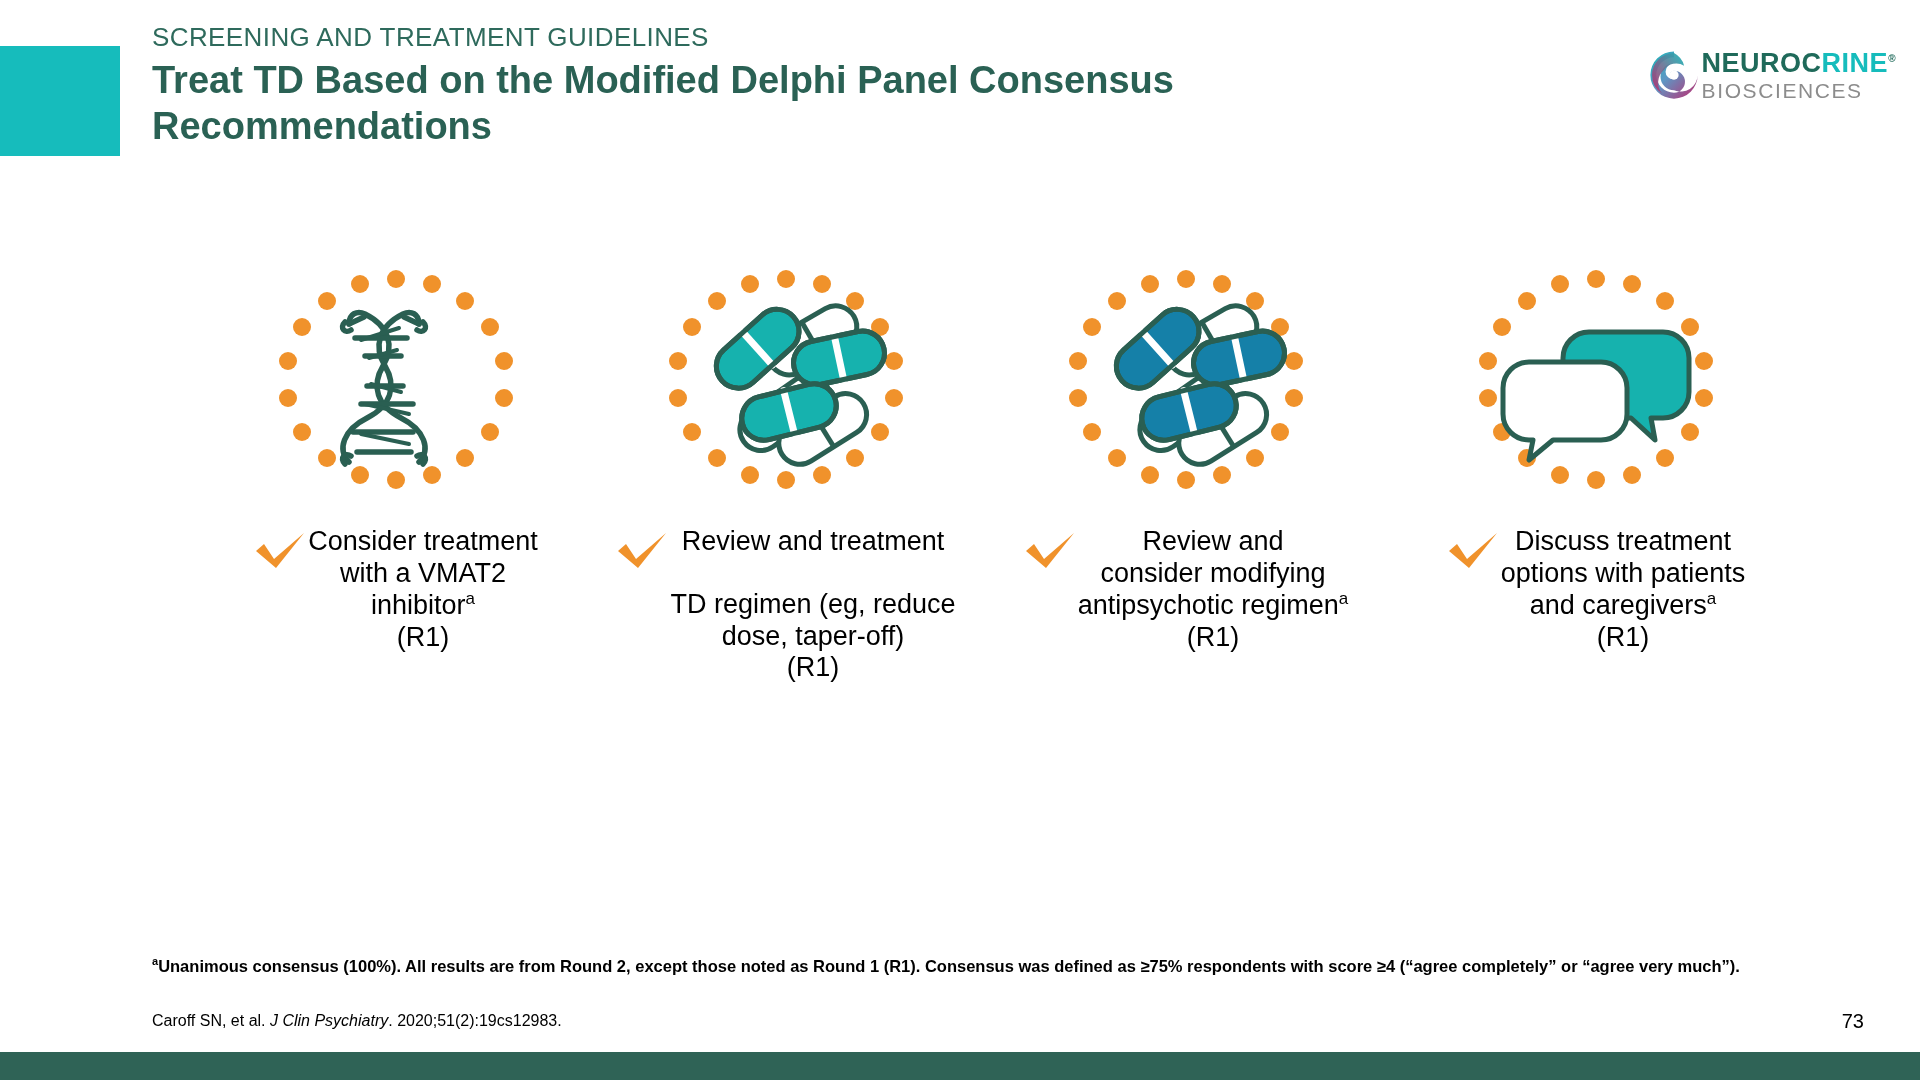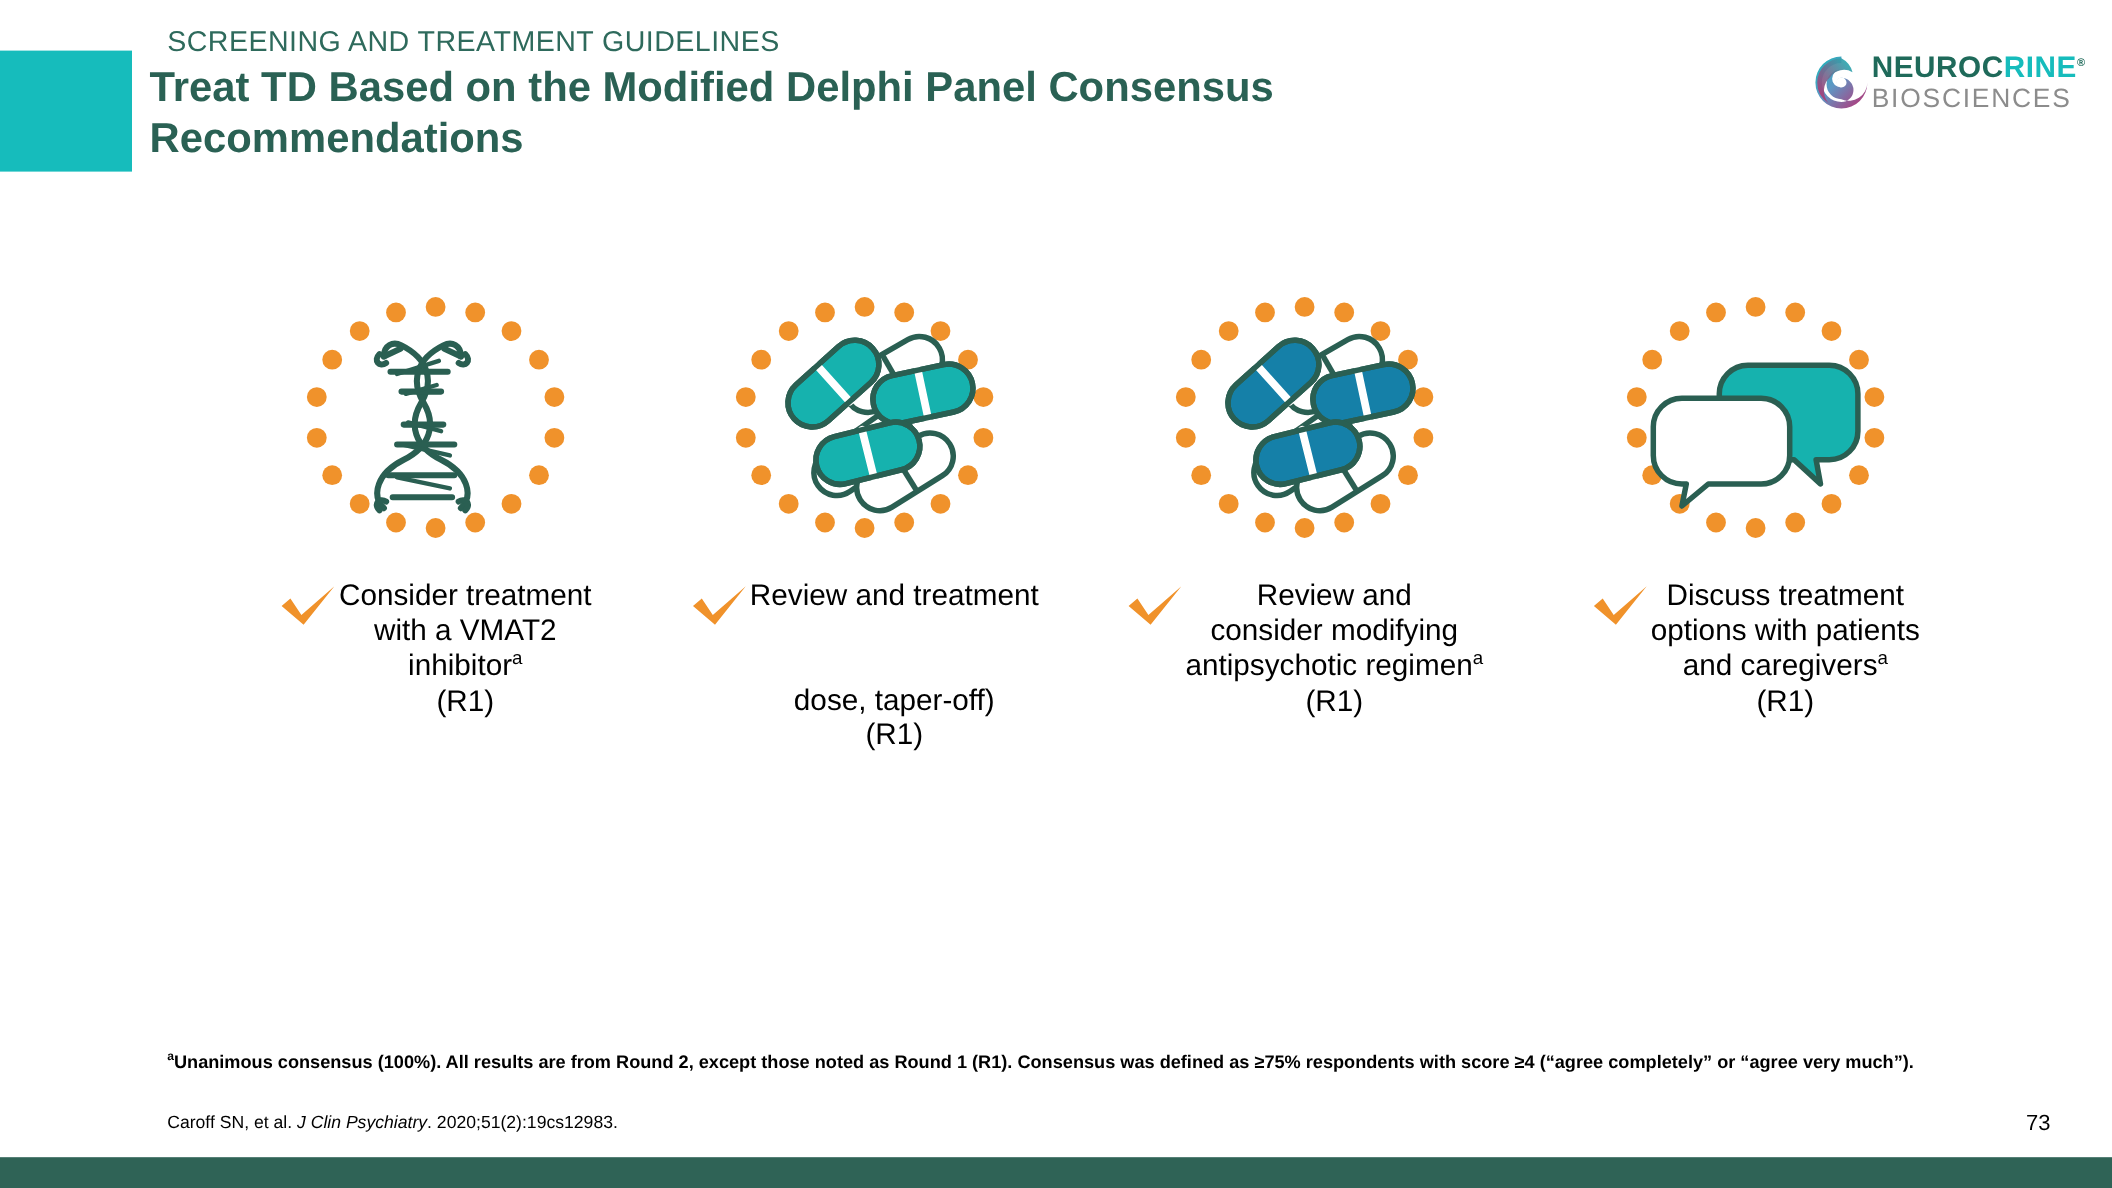--- a/index.html
+++ b/index.html
@@ -17,41 +17,41 @@
     width:120px; height:110px;
     background:#16BCBC;
   }
   .eyebrow{
     position:absolute; left:152px; top:22px;
     font-size:26px; letter-spacing:.4px;
     color:#2E6A5C; font-weight:400;
     white-space:nowrap;
   }
   .title{
-    position:absolute; left:136px; top:58px;
+    position:absolute; left:152px; top:58px;
     width:1150px;
     font-size:38px; line-height:1.21;
     font-weight:bold; color:#2A6154;
   }
 
   
   .logo{
     position:absolute; right:24px; top:48px;
     display:flex; align-items:center; gap:1px;
   }
   .logo-mark{ width:54px; height:54px; }
   .logo-text{ display:flex; flex-direction:column; line-height:1; }
   .logo-name{
     font-size:27px; font-weight:bold; letter-spacing:.5px;
     color:#1F6A5A; position:relative;
   }
   .logo-name .c-teal{ color:#16BCBC; }
   .logo-reg{ font-size:10px; vertical-align:super; }
   .logo-sub{
-    font-size:24px; letter-spacing:1.6px;
+    font-size:21px; letter-spacing:1.6px;
     color:#8C8C8C; margin-top:3px;
   }
 
   
   .columns{
     position:absolute; top:262px; left:3px; width:1920px;
     display:flex; justify-content:center;
   }
   .col{ width:400px; display:flex; flex-direction:column; align-items:center; }
   .col:nth-child(1){ margin-left:66px; }
@@ -255,21 +255,21 @@
     </div>
     <div class="label-row">
       <span class="check">
         <svg viewBox="0 0 54 40">
             <path d="M2 19 L10 12 L20 27 L50 1 L22 36 Z" fill="#F0922B"></path>
           </svg>
       </span>
       <span class="label-text">
         <span>Review and treatment</span><br>
         <br>
-        <br>
+        <span>TD regimen (eg, reduce</span><br>
         <span>dose, taper-off)</span><br>
         <span>(R1)</span>
       </span>
     </div>
   </div>
 
   <div class="col">
     <div class="icon-wrap">
       <svg viewBox="0 0 250 250">
         <g fill="#F0922B">

